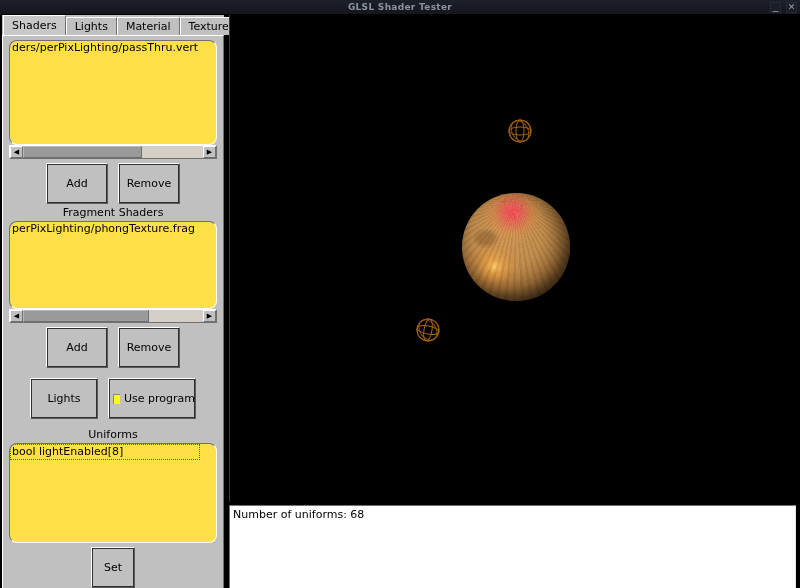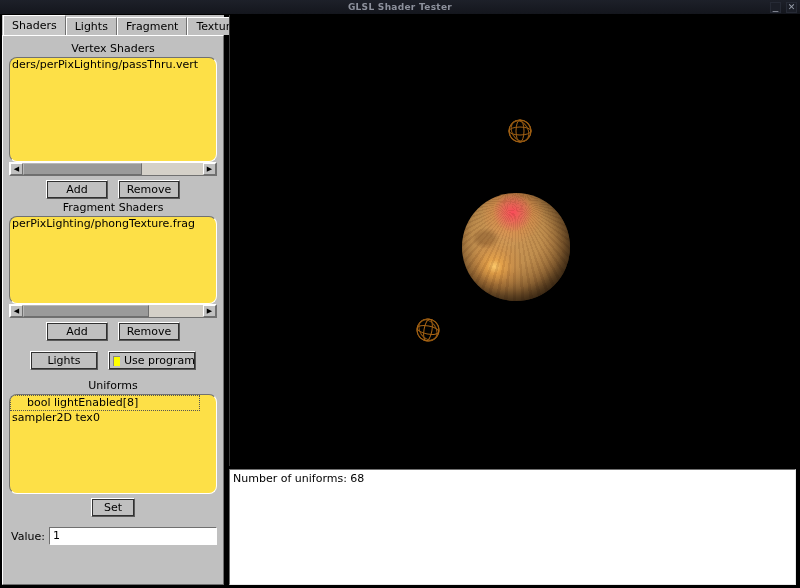--- a/index.html
+++ b/index.html
@@ -118,21 +118,21 @@
   .listbox.fragment { height: 88px; }
   .listbox.uniforms { height: 100px; }
   .list-item {
     font-size: 11px; color: #000;
     padding: 0 0 0 2px;
     line-height: 14px;
     white-space: nowrap;
   }
   .list-item.focused {
     border: 1px dotted #555;
-    padding: 0 0 0 16px;
+    padding: 0 0 0 1px;
     margin-right: 16px;
   }
 
   
   .hscroll {
     height: 14px; flex: 0 0 14px;
     display: flex; align-items: stretch;
     background: #c0c0c0;
     border: 1px solid #fff;
     border-right-color: #707070;
@@ -161,21 +161,21 @@
     margin-top: 4px;
   }
   .btn {
     background: #c0c0c0;
     border: 1px solid #fff;
     border-right-color: #5a5a5a;
     border-bottom-color: #5a5a5a;
     outline: 1px solid #303030;
     outline-offset: -2px;
     font-size: 11px; color: #000;
-    padding: 2px 0;
+    padding: 13px 0;
     min-width: 62px;
     text-align: center;
     cursor: default;
   }
   .btn.compile { min-width: 68px; }
   .btn.useprog {
     min-width: 88px;
     display: flex; align-items: center; justify-content: flex-end;
     gap: 4px;
     padding-left: 4px;
@@ -297,29 +297,28 @@
     </div>
   </div>
 
   <div class="body-area">
 
     <div class="sidebar">
 
       <div class="tabbar">
         <div class="tab active">Shaders</div>
         <div class="tab">Lights</div>
-        <div class="tab">Fragment</div>
+        <div class="tab">Material</div>
         <div class="tab">Texture</div>
         <div class="tab">Shape</div>
         <div class="tab-filler"></div>
       </div>
 
       <div class="tabpanel">
 
-        <div class="group-title">Vertex Shaders</div>
         <div class="listbox vertex">
           <div class="list-item">ders/perPixLighting/passThru.vert</div>
         </div>
         <div class="hscroll">
           <div class="sb-arrow">◀</div>
           <div class="sb-track">
             <div class="sb-thumb" style="width:66%"></div>
           </div>
           <div class="sb-arrow">▶</div>
         </div>
@@ -348,21 +347,20 @@
           <div class="btn compile">Lights</div>
           <div class="btn useprog">
             <span class="led"></span>
             <span>Use program</span>
           </div>
         </div>
 
         <div class="group-title" style="margin-top:9px">Uniforms</div>
         <div class="listbox uniforms">
           <div class="list-item focused">bool lightEnabled[8]</div>
-          <div class="list-item">sampler2D tex0</div>
         </div>
         <div class="btn-row">
           <div class="btn set">Set</div>
         </div>
 
 
         <div class="value-row">
           <span class="value-label">Value:</span>
           <div class="value-field">1</div>
         </div>

